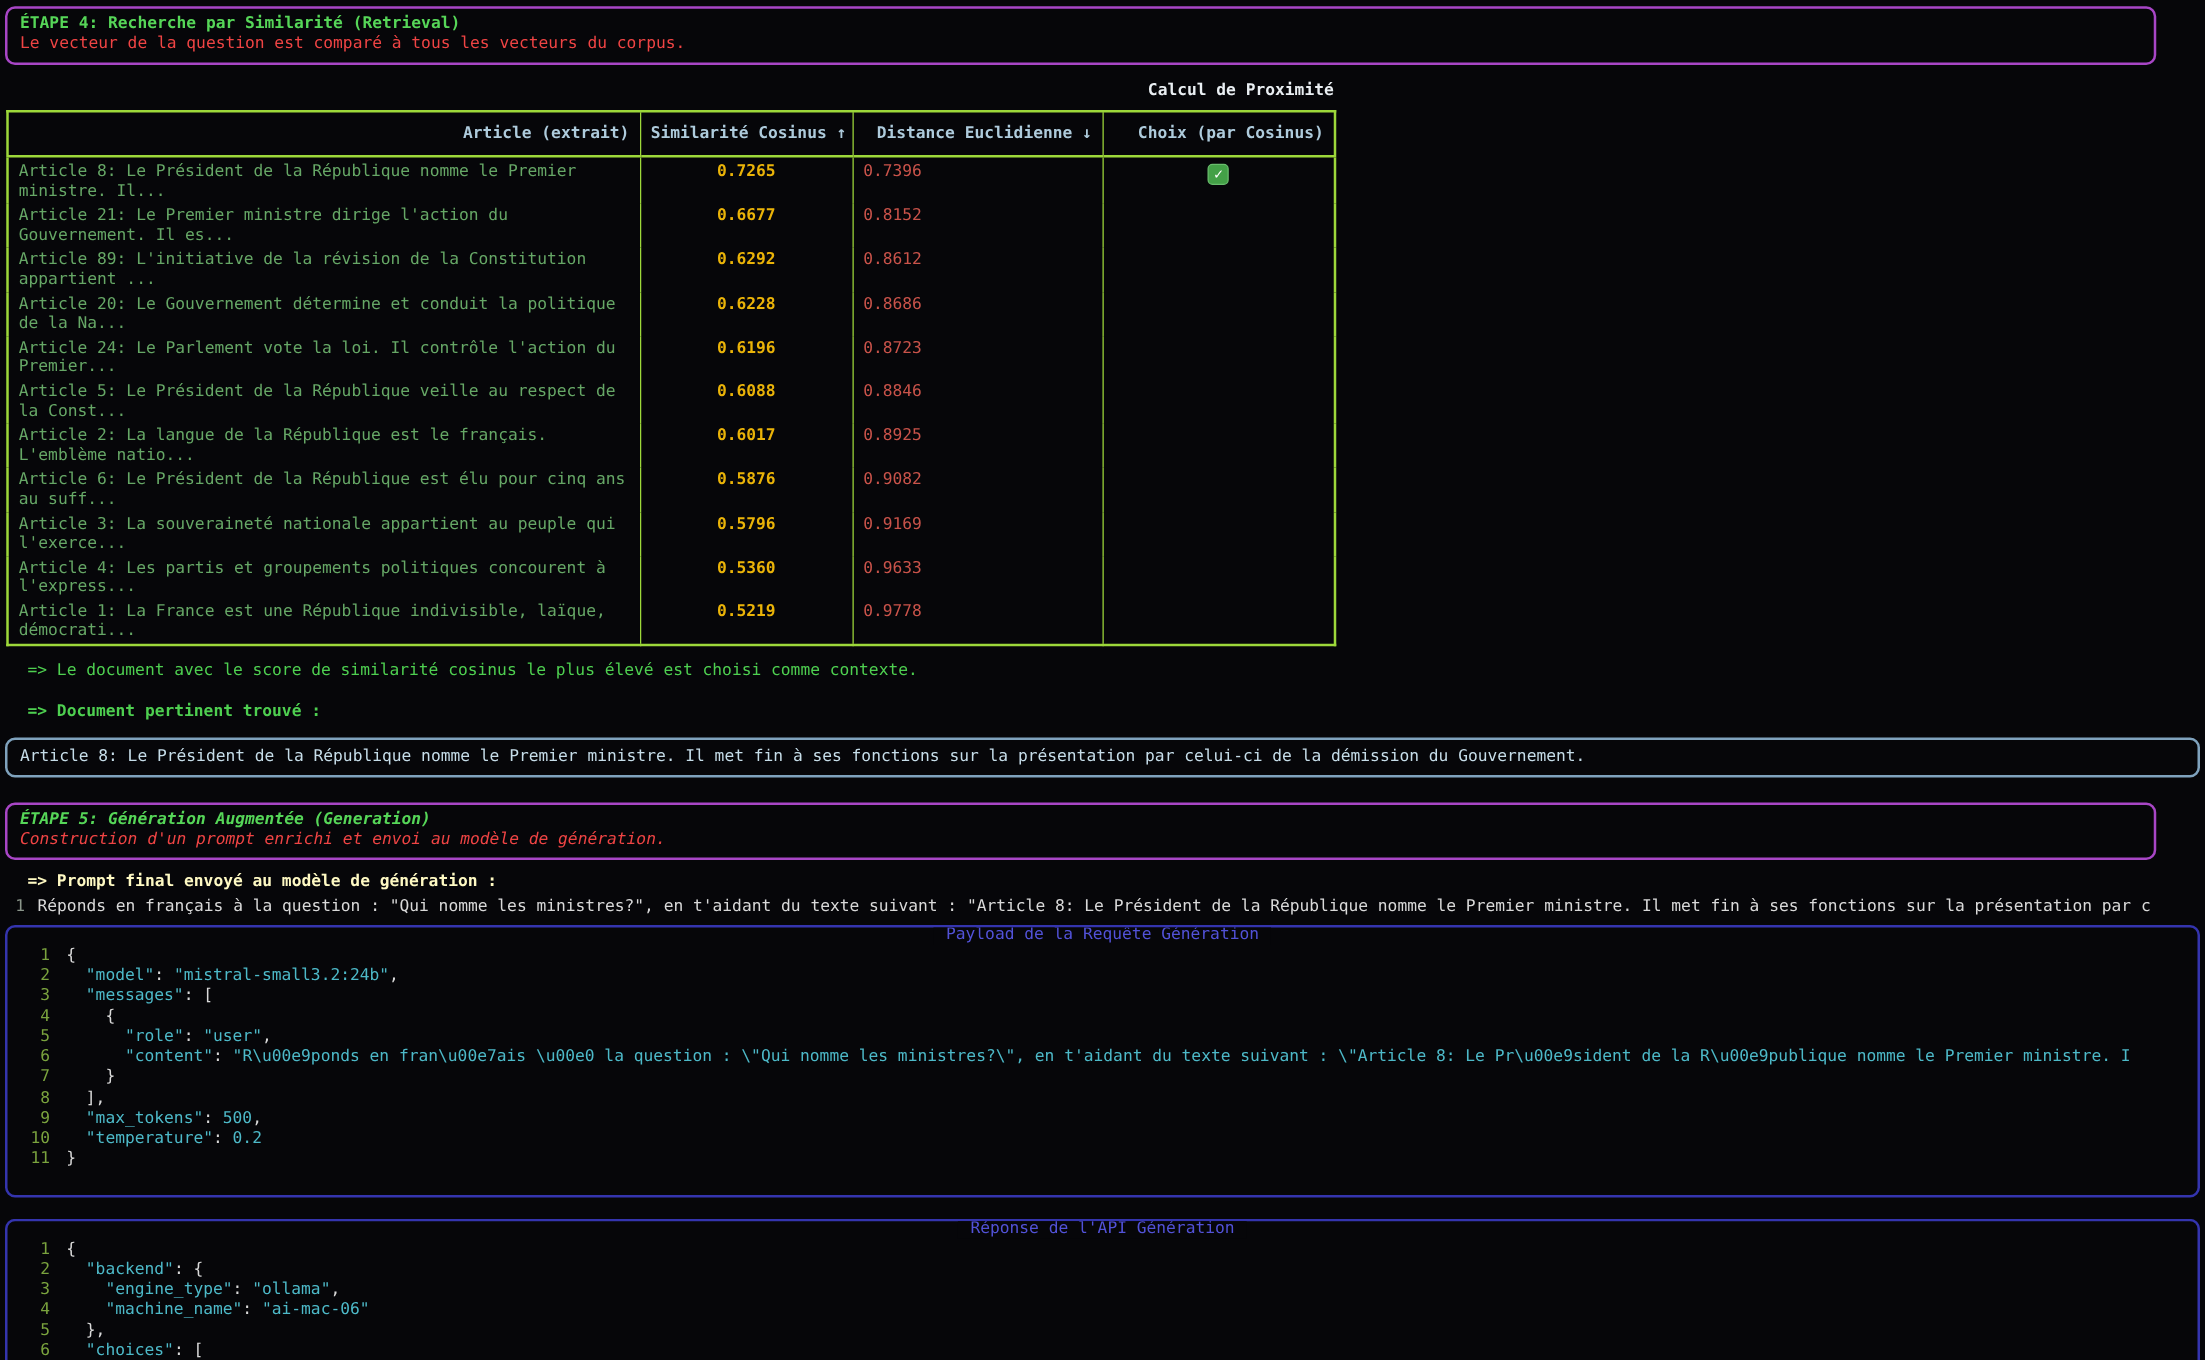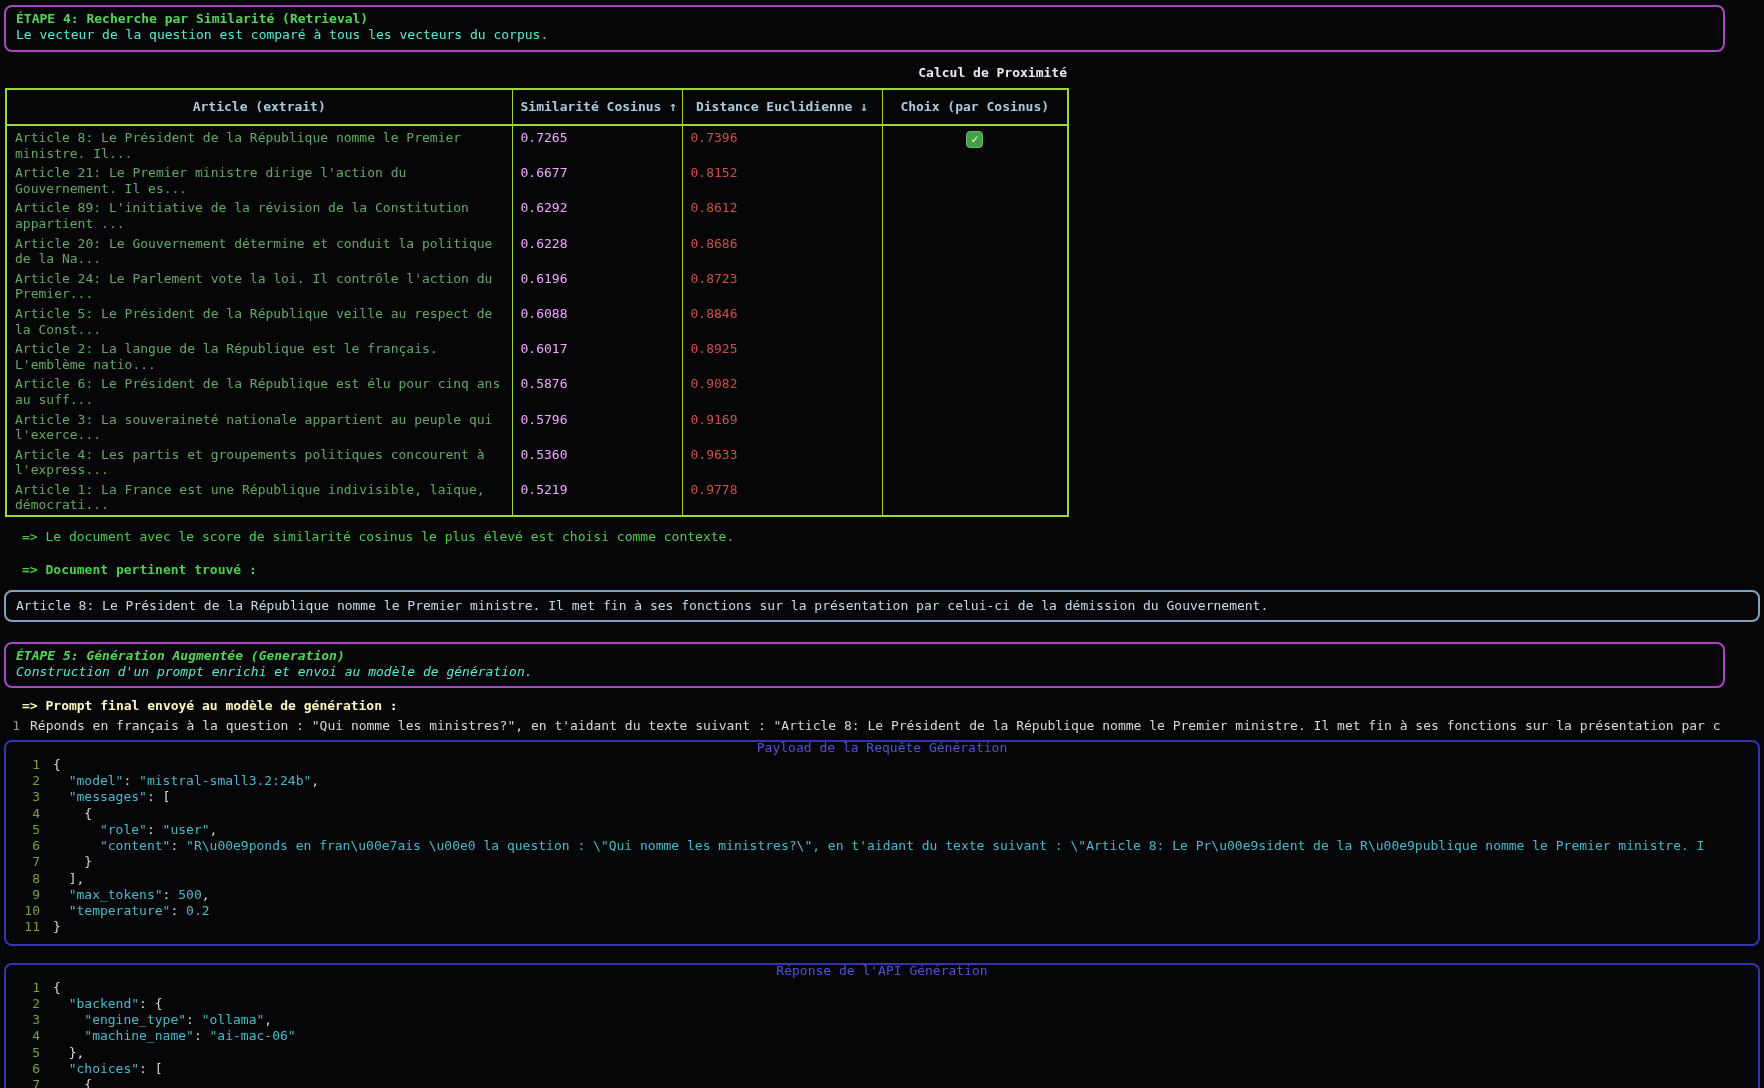--- a/index.html
+++ b/index.html
@@ -11,44 +11,44 @@
     font-size: 13px; line-height: 1.25; color: #d9d9d9;
     padding: 5px 4px 0 4px;
   }
 
   
   .etape-panel {
     border: 2px solid #a846c6; border-radius: 8px;
     padding: 4px 10px 6px 10px; width: 1721px;
   }
   .etape-title { color: #56d658; font-weight: bold; }
-  .etape-sub   { color: #5eead4; }
+  .etape-sub   { color: #ef4444; }
 
   
   .table-title {
     width: 1062px; text-align: right; color: #e9eef2;
     font-weight: bold; margin: 13px 0 7px 1px;
   }
   table.prox {
     border-collapse: collapse; width: 1062px; margin-left: 1px;
     border: 2px solid #9dd83a; table-layout: fixed;
   }
   table.prox th {
     border-bottom: 2px solid #9dd83a; border-left: 1px solid #9dd83a;
-    padding: 9px 8px; text-align: center;
+    padding: 9px 8px; text-align: right;
     color: #aecbdc; font-weight: bold; white-space: nowrap; overflow: hidden;
   }
   table.prox th:first-child, table.prox td:first-child { border-left: none; }
   table.prox td {
     border-left: 1px solid #9dd83a;
     padding: 2px 8px; vertical-align: top; line-height: 1.2;
   }
   tbody tr:first-child td { padding-top: 4px; }
   .c-art   { width: 506px; color: #66a766; }
-  .c-cos   { width: 170px; color: #f0abfc; font-weight: normal; text-align: left; }
+  .c-cos   { width: 170px; color: #eab308; font-weight: bold; text-align: center; }
   .c-dist  { width: 200px; color: #c9534a; }
   .c-choix { width: 186px; text-align: center; }
   .check {
     display: inline-block; width: 17px; height: 17px;
     background: #43a047; border: 1px solid #69bd6d; border-radius: 4px;
     color: #ffffff; font-size: 12px; line-height: 15px; font-weight: bold;
     text-align: center; margin-top: 1px;
   }
 
   
@@ -73,21 +73,21 @@
   .src { white-space: pre; color: #d9d9d9; }
   .tok { color: #4db9c8; }
 
   .prompt-block { margin-top: 3px; width: 1756px; overflow: hidden; }
   .prompt-block .gutter { width: 16px; margin-right: 10px; color: #8b968b; }
 
   
   .code-panel {
     position: relative; width: 1756px; overflow: hidden;
     border: 2px solid #3434ae; border-radius: 8px;
-    padding: 7px 6px 8px 6px; margin-top: 6px;
+    padding: 7px 6px 20px 6px; margin-top: 6px;
   }
   .code-panel.response { margin-top: 17px; height: 139px; border-bottom: none; border-radius: 8px 8px 0 0; }
   .panel-title {
     position: absolute; top: -2px; left: 50%; transform: translateX(-50%);
     background: #060609; padding: 0 10px; color: #5252d8; line-height: 16px;
     white-space: nowrap;
   }
   .code-panel .lines { margin-top: 8px; }
 </style>
 </head>

